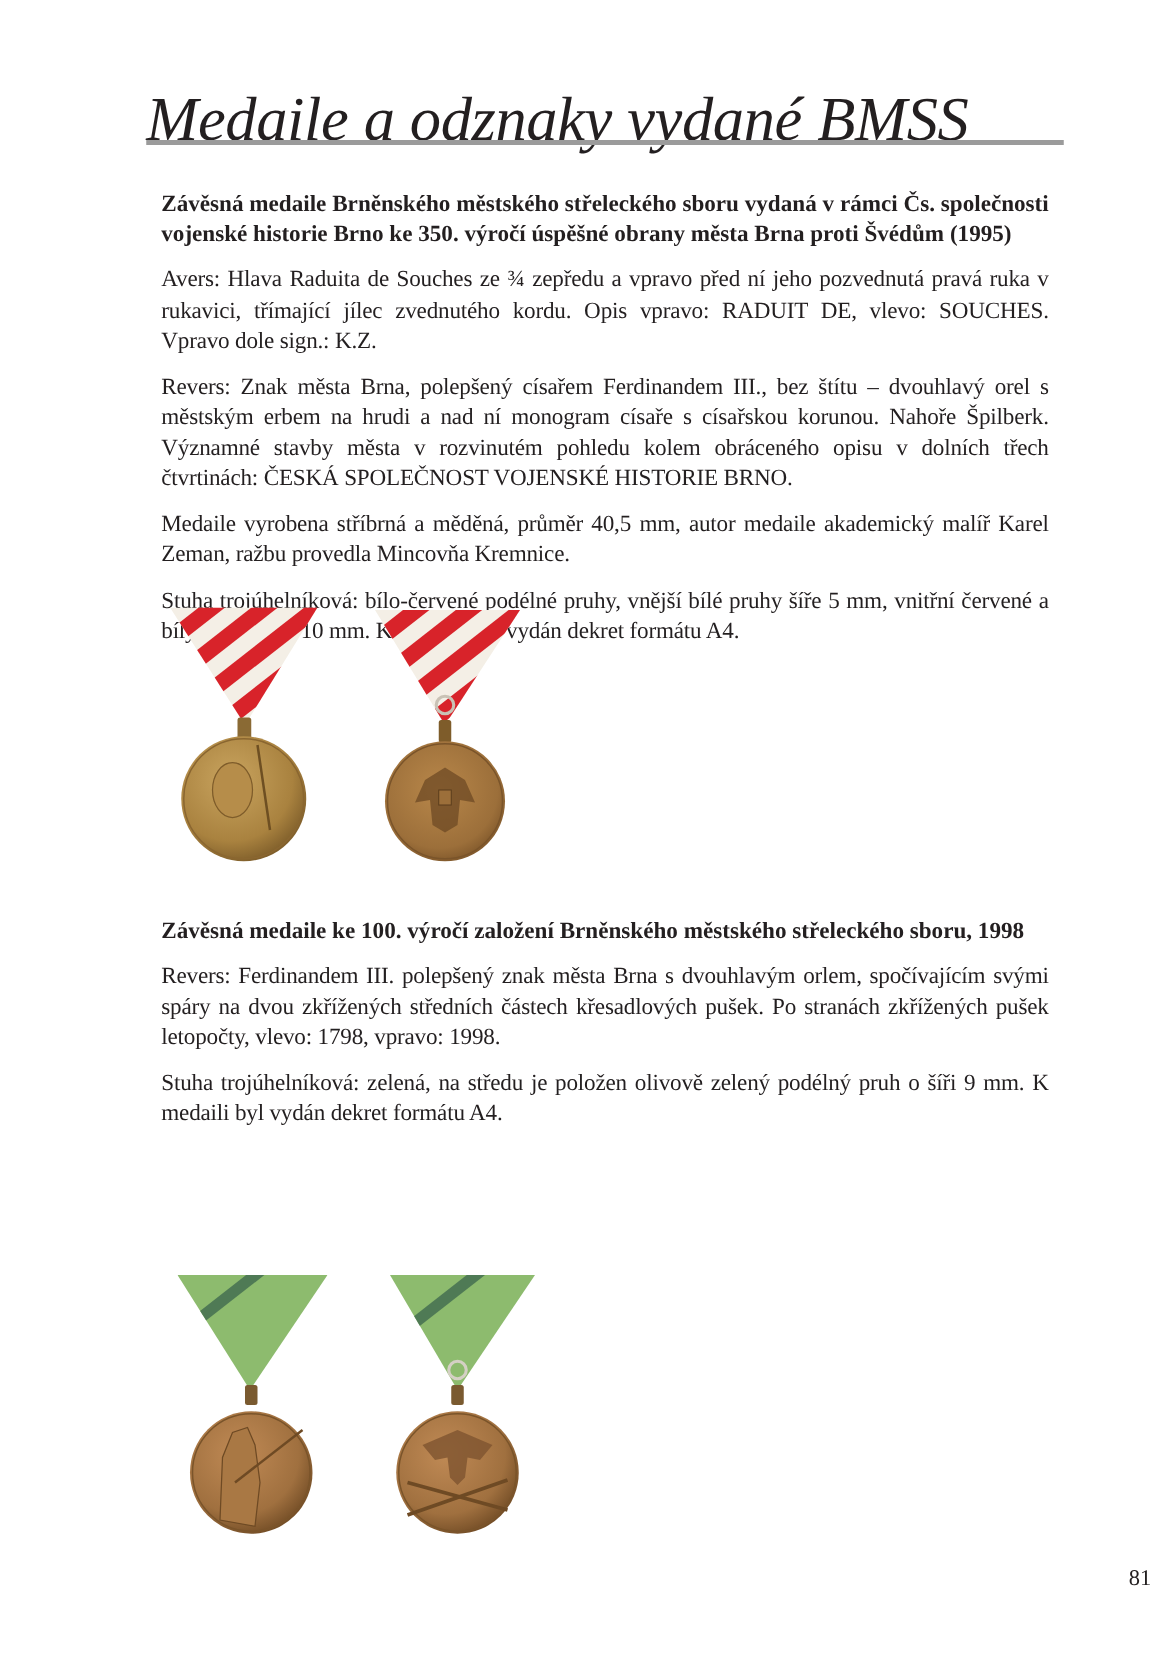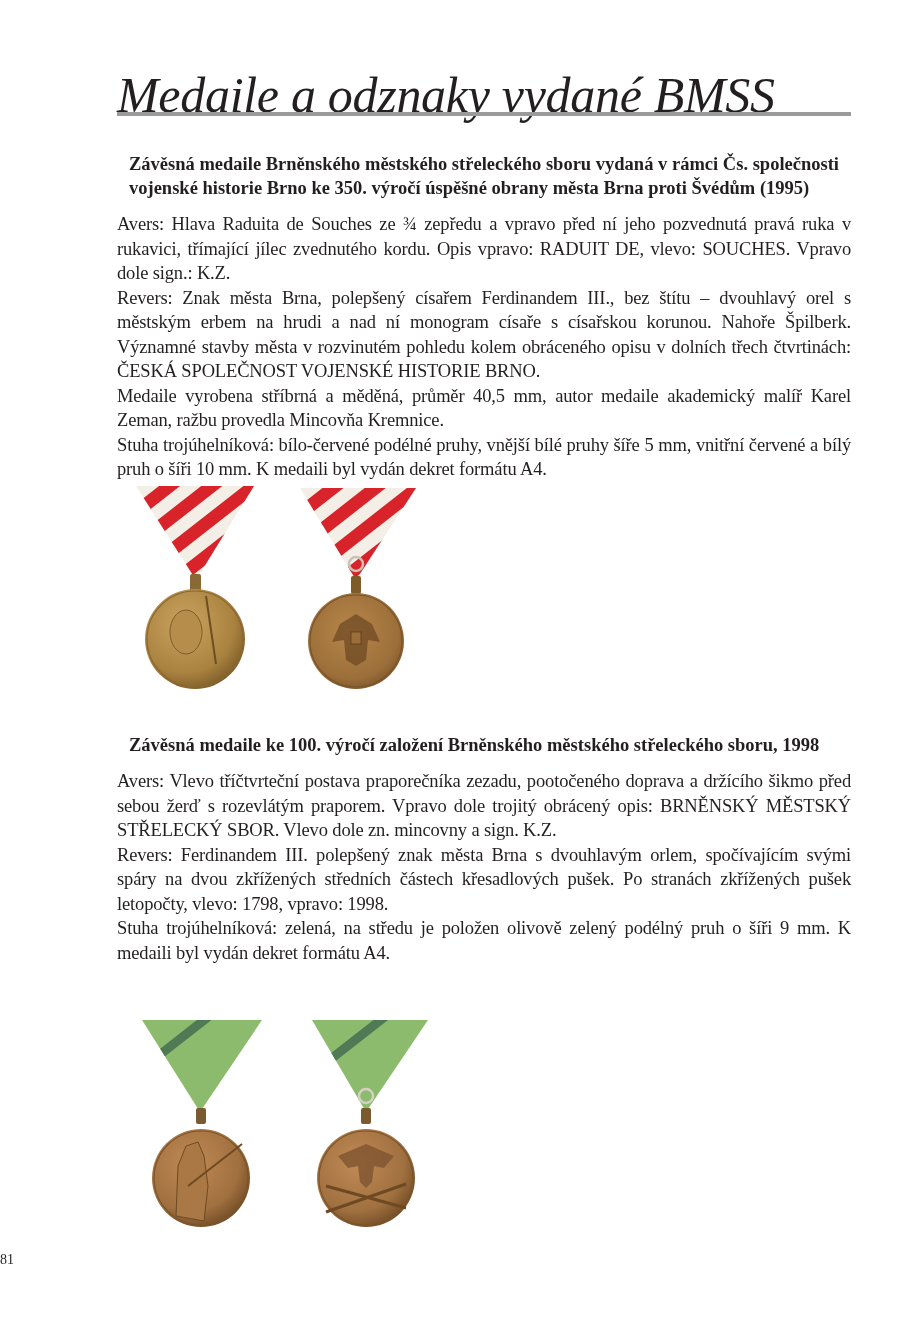--- a/index.html
+++ b/index.html
@@ -1,24 +1,24 @@
 <!DOCTYPE html>
 <html><head>
 <meta charset="utf-8">
 <style>
   html,body{margin:0;padding:0;background:#ffffff;}
   body{width:921px;height:1329px;position:relative;overflow:hidden;font-family:"Liberation Serif","DejaVu Serif",serif;color:#231f20;}
   .page-title{position:absolute;left:117px;top:66px;font-size:50px;font-style:italic;font-weight:normal;letter-spacing:-0.3px;margin:0;}
   .title-rule{position:absolute;left:117px;top:112px;width:734px;height:4px;background:#9b9b9b;}
   .section{position:absolute;left:117px;width:734px;}
   .heading{font-weight:bold;font-size:18.5px;line-height:24px;text-align:justify;margin:12px;}
-  .para{font-size:18.5px;line-height:24.5px;text-align:justify;margin:0;letter-spacing:-0.15px;}
+  .para{font-size:18.5px;line-height:24.5px;text-align:justify;margin:12px;letter-spacing:-0.15px;}
   .figure{position:absolute;}
   .medal{position:absolute;}
-  .page-number{position:absolute;left:0;width:921px;top:1252px;text-align:left;font-size:14px;}
+  .page-number{position:absolute;left:0;width:921px;top:1252px;text-align:right;font-size:18px;}
 </style>
 </head>
 <body>
 
 <h1 class="page-title">Medaile a odznaky vydané BMSS</h1>
 <div class="title-rule"></div>
 
 <div class="section" style="top:140px;">
   <p class="heading">Závěsná medaile Brněnského městského střeleckého sboru vydaná v rámci Čs. společnosti vojenské historie Brno ke 350. výročí úspěšné obrany města Brna proti Švédům (1995)</p>
   <p class="para">Avers: Hlava Raduita de Souches ze ¾ zepředu a vpravo před ní jeho pozvednutá pravá ruka v rukavici, třímající jílec zvednutého kordu. Opis vpravo: RADUIT DE, vlevo: SOUCHES. Vpravo dole sign.: K.Z.</p>
@@ -80,21 +80,20 @@
     <rect x="55" y="92" width="10" height="18" rx="2" fill="#7e5c2a"></rect>
     <circle cx="60" cy="157" r="48" fill="url(#bronze2)"></circle>
     <circle cx="60" cy="157" r="46" fill="none" stroke="#7a542a" stroke-width="1.2"></circle>
     <path d="M60,130 L44,140 L36,158 L48,156 L50,176 L60,182 L70,176 L72,156 L84,158 L76,140 Z" fill="#6e4a24" opacity="0.75"></path>
     <rect x="55" y="148" width="10" height="12" fill="#9c6f3a" stroke="#5a3c1c" stroke-width="0.8"></rect>
   </svg>
 </div>
 
 <div class="section" style="top:721px;">
   <p class="heading">Závěsná medaile ke 100. výročí založení Brněnského městského střeleckého sboru, 1998</p>
-  <p class="para">Avers: Vlevo tříčtvrteční postava praporečníka zezadu, pootočeného doprava a držícího šikmo před sebou žerď s rozevlátým praporem. Vpravo dole trojitý obrácený opis: BRNĚNSKÝ MĚSTSKÝ STŘELECKÝ SBOR. Vlevo dole zn. mincovny a sign. K.Z.</p>
   <p class="para">Revers: Ferdinandem III. polepšený znak města Brna s dvouhlavým orlem, spočívajícím svými spáry na dvou zkřížených středních částech křesadlových pušek. Po stranách zkřížených pušek letopočty, vlevo: 1798, vpravo: 1998.</p>
   <p class="para">Stuha trojúhelníková: zelená, na středu je položen olivově zelený podélný pruh o šíři 9 mm. K medaili byl vydán dekret formátu A4.</p>
 </div>
 
 <div class="figure" style="left:138px;top:1016px;">
   <svg class="medal" style="left:0;top:0;" width="130" height="215" viewBox="0 0 130 215">
     <defs>
       <clipPath id="tri3">
           <polygon points="4,4 124,4 62,96"></polygon>
         </clipPath>

